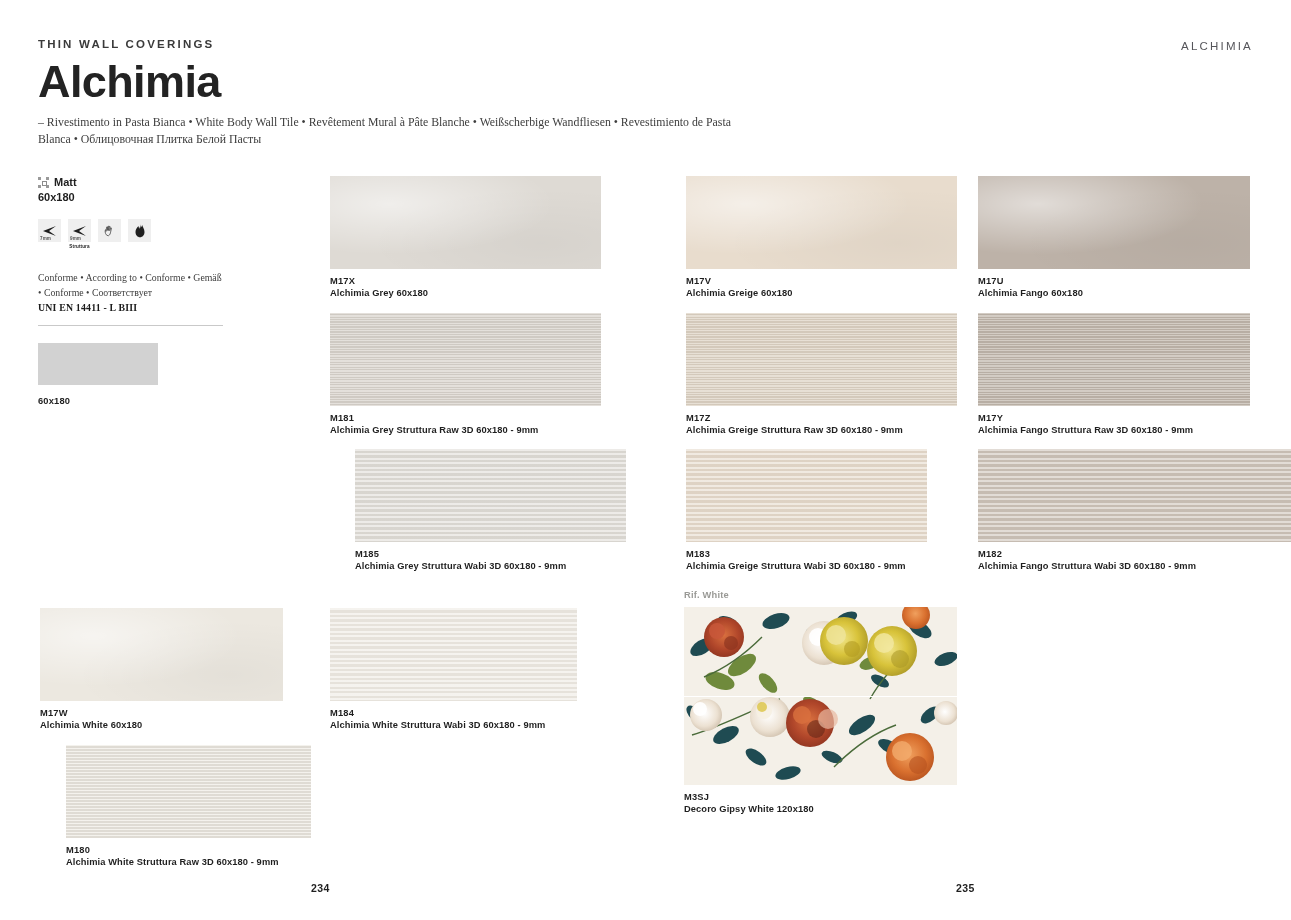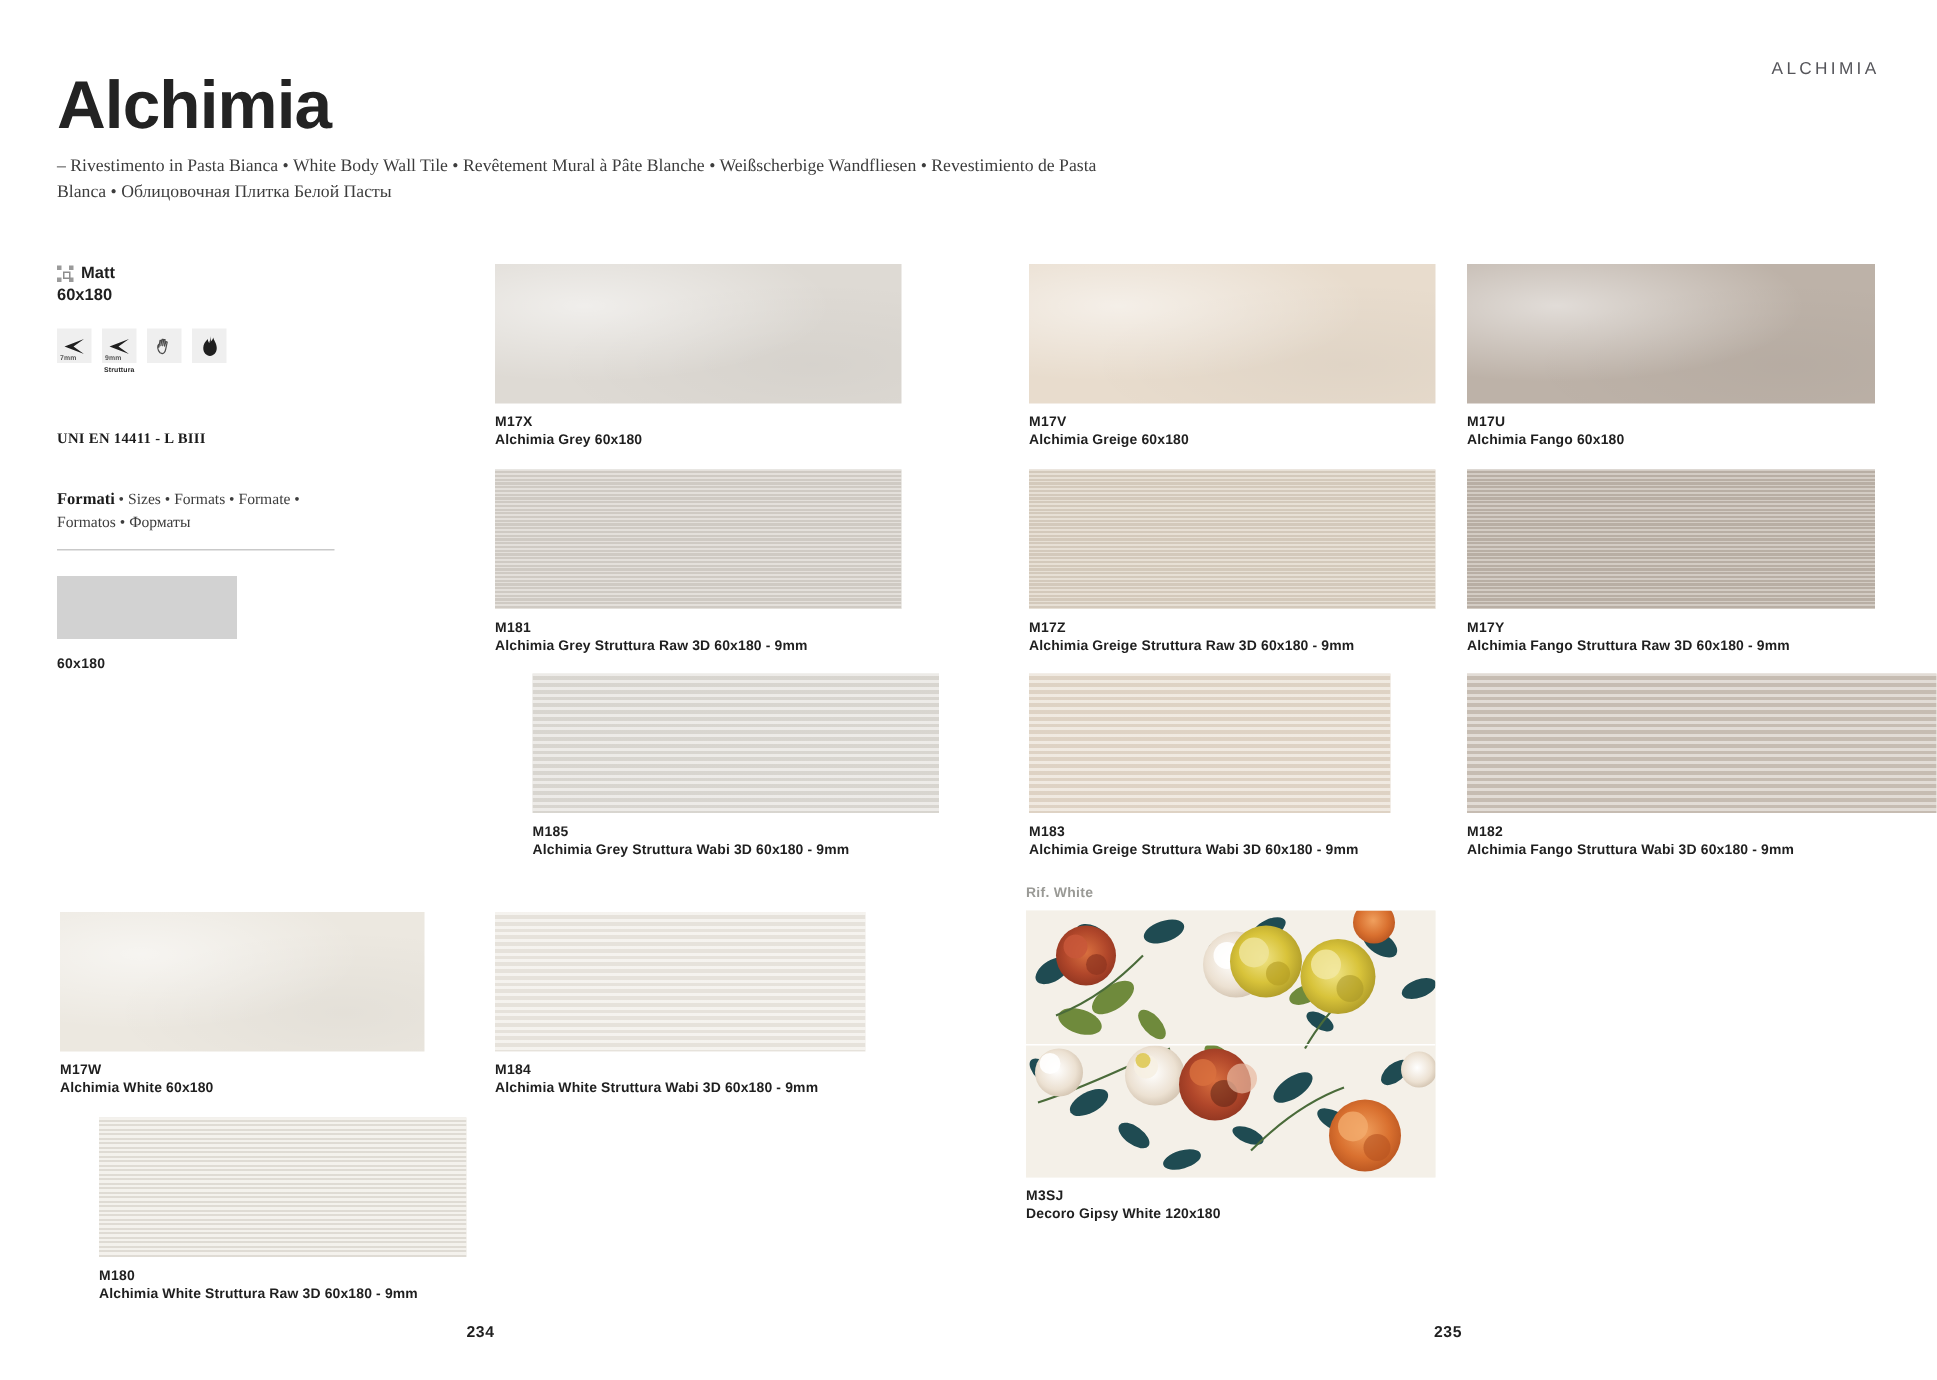--- a/index.html
+++ b/index.html
@@ -161,20 +161,21 @@
     position: absolute; bottom: 26px;
     font-size: 10.5px; font-weight: 700; color: #1f1f1f; letter-spacing: 0.4px;
   }
   .page-num.left { left: 311px; }
   .page-num.right { left: 956px; }
 </style>
 </head>
 <body>
 
 <div class="header">
+  <div class="kicker">THIN WALL COVERINGS</div>
   <div class="header-right">ALCHIMIA</div>
   <div class="brand-title">Alchimia</div>
   <div class="subtitle">– Rivestimento in Pasta Bianca • White Body Wall Tile • Revêtement Mural à Pâte Blanche • Weißscherbige Wandfliesen • Revestimiento de Pasta Blanca • Облицовочная Плитка Белой Пасты</div>
 </div>
 
 <div class="spec">
 
   <div class="spec-finish">
     <span class="matt-icon">
       <span></span>
@@ -228,27 +229,24 @@
                    C9.6 15.2 11.8 12.9 11.8 9.6 C11.8 6.4 9.6 3.9 9.3 2.2
                    C8.9 3.8 8.2 4.6 7.4 5 C8 3.6 7.9 2.1 7 0.8 Z" fill="#1f1f1f"></path>
         </svg>
       </div>
       <div class="icon-sub"></div>
     </div>
 
   </div>
 
   <div class="spec-std">
-    <br>
+    <span>Conforme • According to • Conforme • Gemäß • Conforme • Соответствует</span><br>
     <b>UNI EN 14411 - L BIII</b>
   </div>
 
-  <div class="spec-formats">
-    <b>Formati</b><span> • Sizes • Formats • Formate • Formatos • Форматы</span>
-  </div>
   <div class="spec-rule"></div>
 
   <div class="format-swatch" style="background: rgb(210, 210, 210);"></div>
   <div class="format-caption">60x180</div>
 </div>
 
 <div id="tile-grid">
     <div class="tile-item" style="left: 330px; top: 176px; width: 271px;">
       <div class="tile-swatch tex-plain" style="background: rgb(222, 218, 212);"></div>
       <div class="tile-code">M17X</div>

